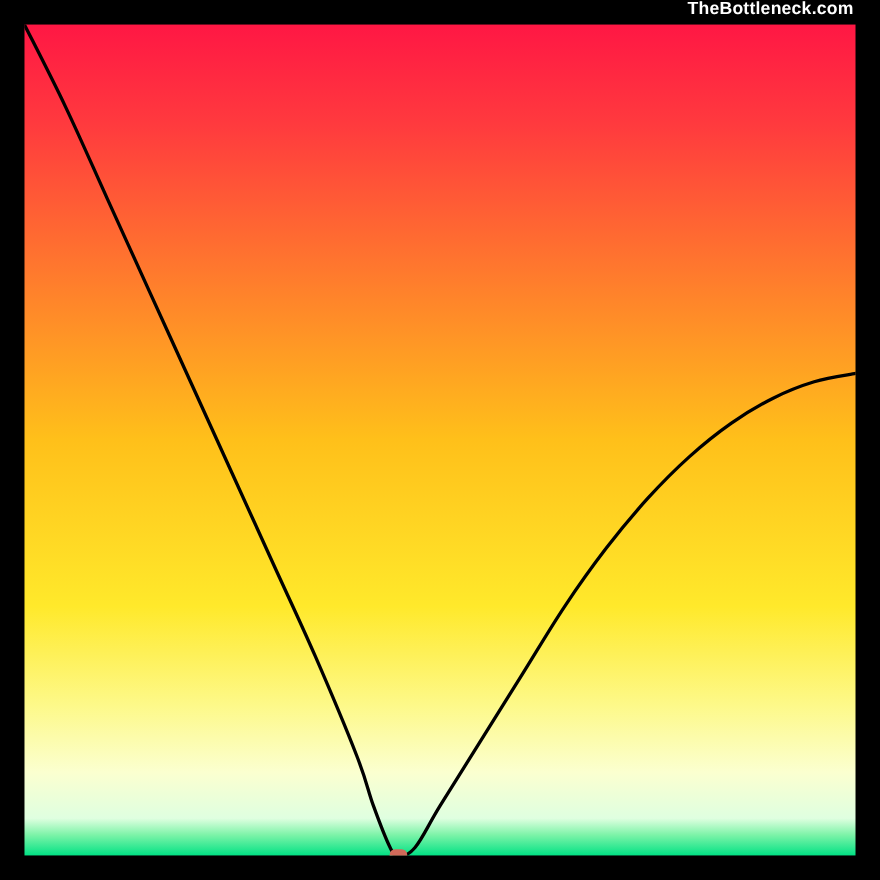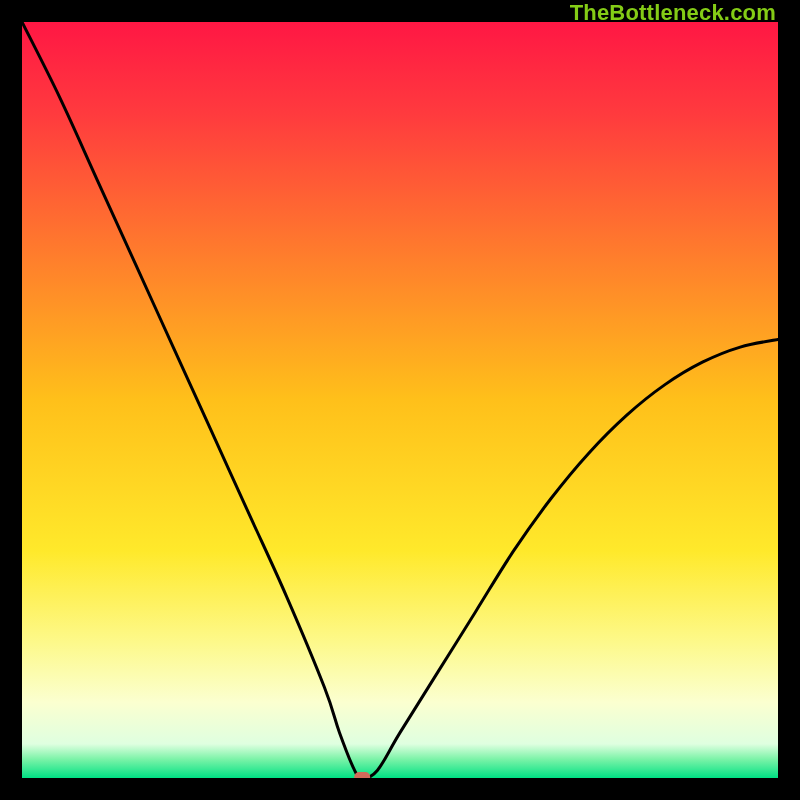--- a/index.html
+++ b/index.html
@@ -24,23 +24,23 @@
     top: 22px;
     width: 756px;
     height: 756px;
     overflow: hidden;
   }
   .watermark {
     position: absolute;
     top: 0px;
     right: 24px;
     font-family: Arial, Helvetica, sans-serif;
-    font-size: 22px;
+    font-size: 16px;
     font-weight: 600;
-    color: #84cc16;
+    color: #ffffff;
     letter-spacing: 0.2px;
     user-select: none;
   }
   svg {
     display: block;
   }
 </style>
 </head>
 <body>
 

